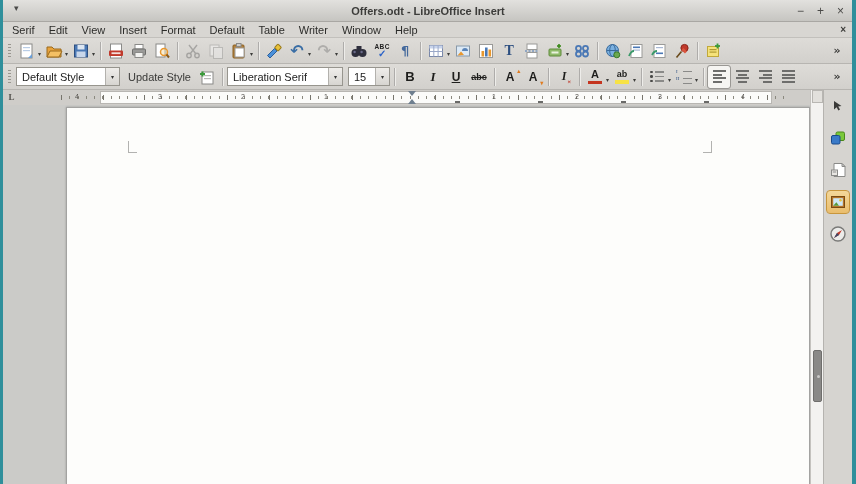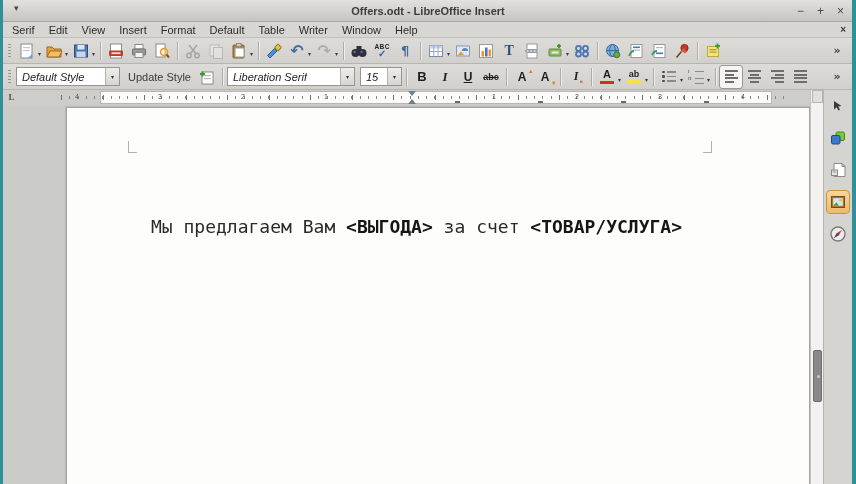--- a/index.html
+++ b/index.html
@@ -44,21 +44,21 @@
   .ic.pil  { font-size:13px; color:#44699c; font-weight:700; }
   .ic.tbx  { font-family:"Liberation Serif", serif; font-size:14px; font-weight:700; color:#2d4f80; }
   .ic.more { font-size:11px; color:#3a3a38; font-weight:700; }
   .spell { display:flex; flex-direction:column; align-items:center; }
   .spell .abc { font-size:6.5px; font-weight:700; color:#222; letter-spacing:.4px; }
   .spell .chk { font-size:10px; color:#2a62c8; margin-top:-2px; font-weight:700; }
 
   
   .combo { display:flex; align-items:center; height:19px; background:#fff; border:1px solid #97958e;
     font-size:11px; color:#222; padding-left:5px; }
-  .combo .cv { white-space:nowrap; overflow:hidden;font-style:italic; }
+  .combo .cv { white-space:nowrap; overflow:hidden; }
   .combo .ab { width:14px; height:17px; margin-left:auto; border-left:1px solid #b3b1ad;
     background:linear-gradient(#efedea,#d7d5d1); display:flex; align-items:center; justify-content:center;
     font-size:6px; color:#333; }
   .upd-lbl { font-size:11px; color:#3a3a38; margin:0 4px 0 7px; }
 
   
   .fmtch { font-size:13px; color:#1e1e1c; }
   .b { font-weight:700; }
   .i { font-family:"Liberation Serif", serif; font-style:italic; font-weight:600; }
   .u { text-decoration:underline; font-weight:600; font-size:12px; }
@@ -402,21 +402,21 @@
           <rect x="4" y="4" width="11" height="12" fill="#fff" stroke="#8a8a88"></rect>
           <rect x="6" y="7" width="7" height="1.2" fill="#b8b8b6"></rect>
           <rect x="6" y="10" width="7" height="1.2" fill="#b8b8b6"></rect>
           <line x1="4.5" y1="3.5" x2="4.5" y2="8.5" stroke="#3a9a3a" stroke-width="2"></line>
           <line x1="2" y1="6" x2="7" y2="6" stroke="#3a9a3a" stroke-width="2"></line>
         </svg>
     </span>
 
     <span class="sep"></span>
 
-    <span class="combo" style="width:128px">
+    <span class="combo" style="width:116px">
       <span class="cv">Liberation Serif</span>
       <span class="ab">▾</span>
     </span>
     <span class="combo" style="width:42px;margin-left:4px">
       <span class="cv">15</span>
       <span class="ab">▾</span>
     </span>
 
     <span class="sep"></span>
 
@@ -564,23 +564,20 @@
     <span class="tabmark" style="left:618px"></span>
     <span class="tabmark" style="left:701px"></span>
   </div>
 
   <div class="workspace">
     <div class="page">
       <span class="cmark l"></span>
       <span class="cmark r"></span>
 
 
-      <div class="offer">
-        <span>Мы предлагаем Вам </span><b>&lt;ВЫГОДА&gt;</b><span> за счет </span><b>&lt;ТОВАР/УСЛУГА&gt;</b>
-      </div>
 
       <table class="dtable">
         <colgroup>
             <col class="c1">
             <col class="c2">
           </colgroup>
         <tbody>
       </tbody>
         </table>
     </div>

